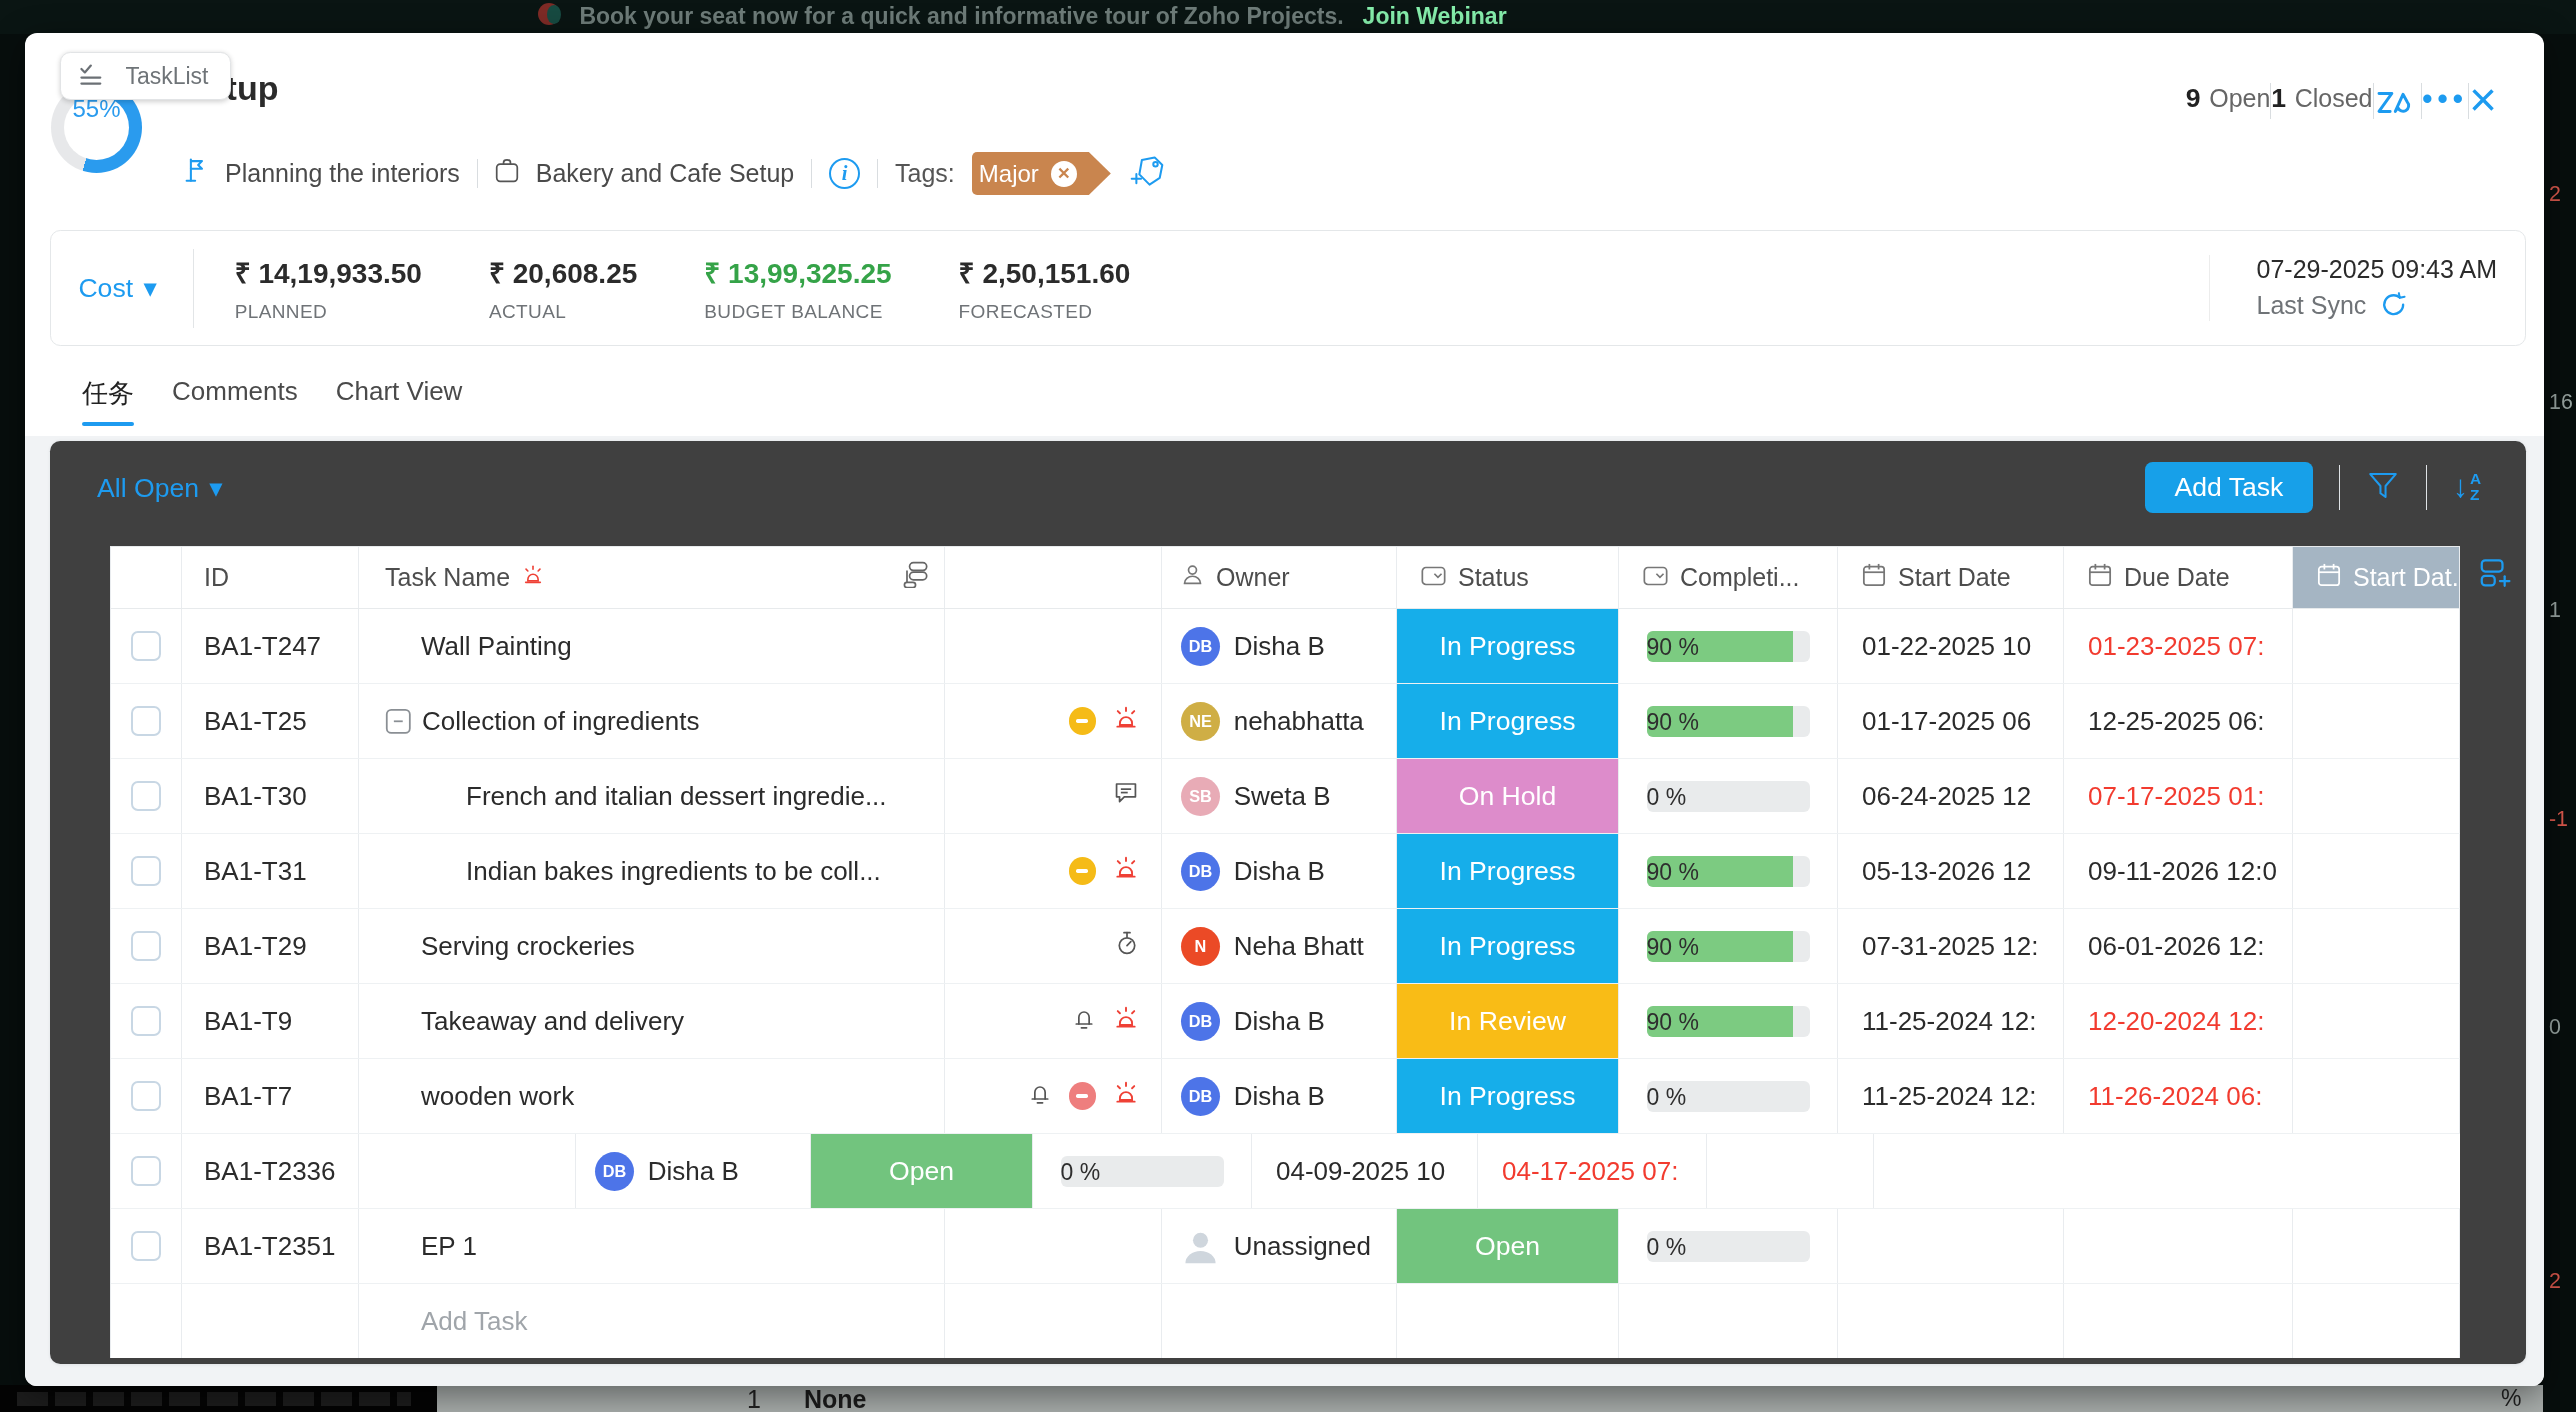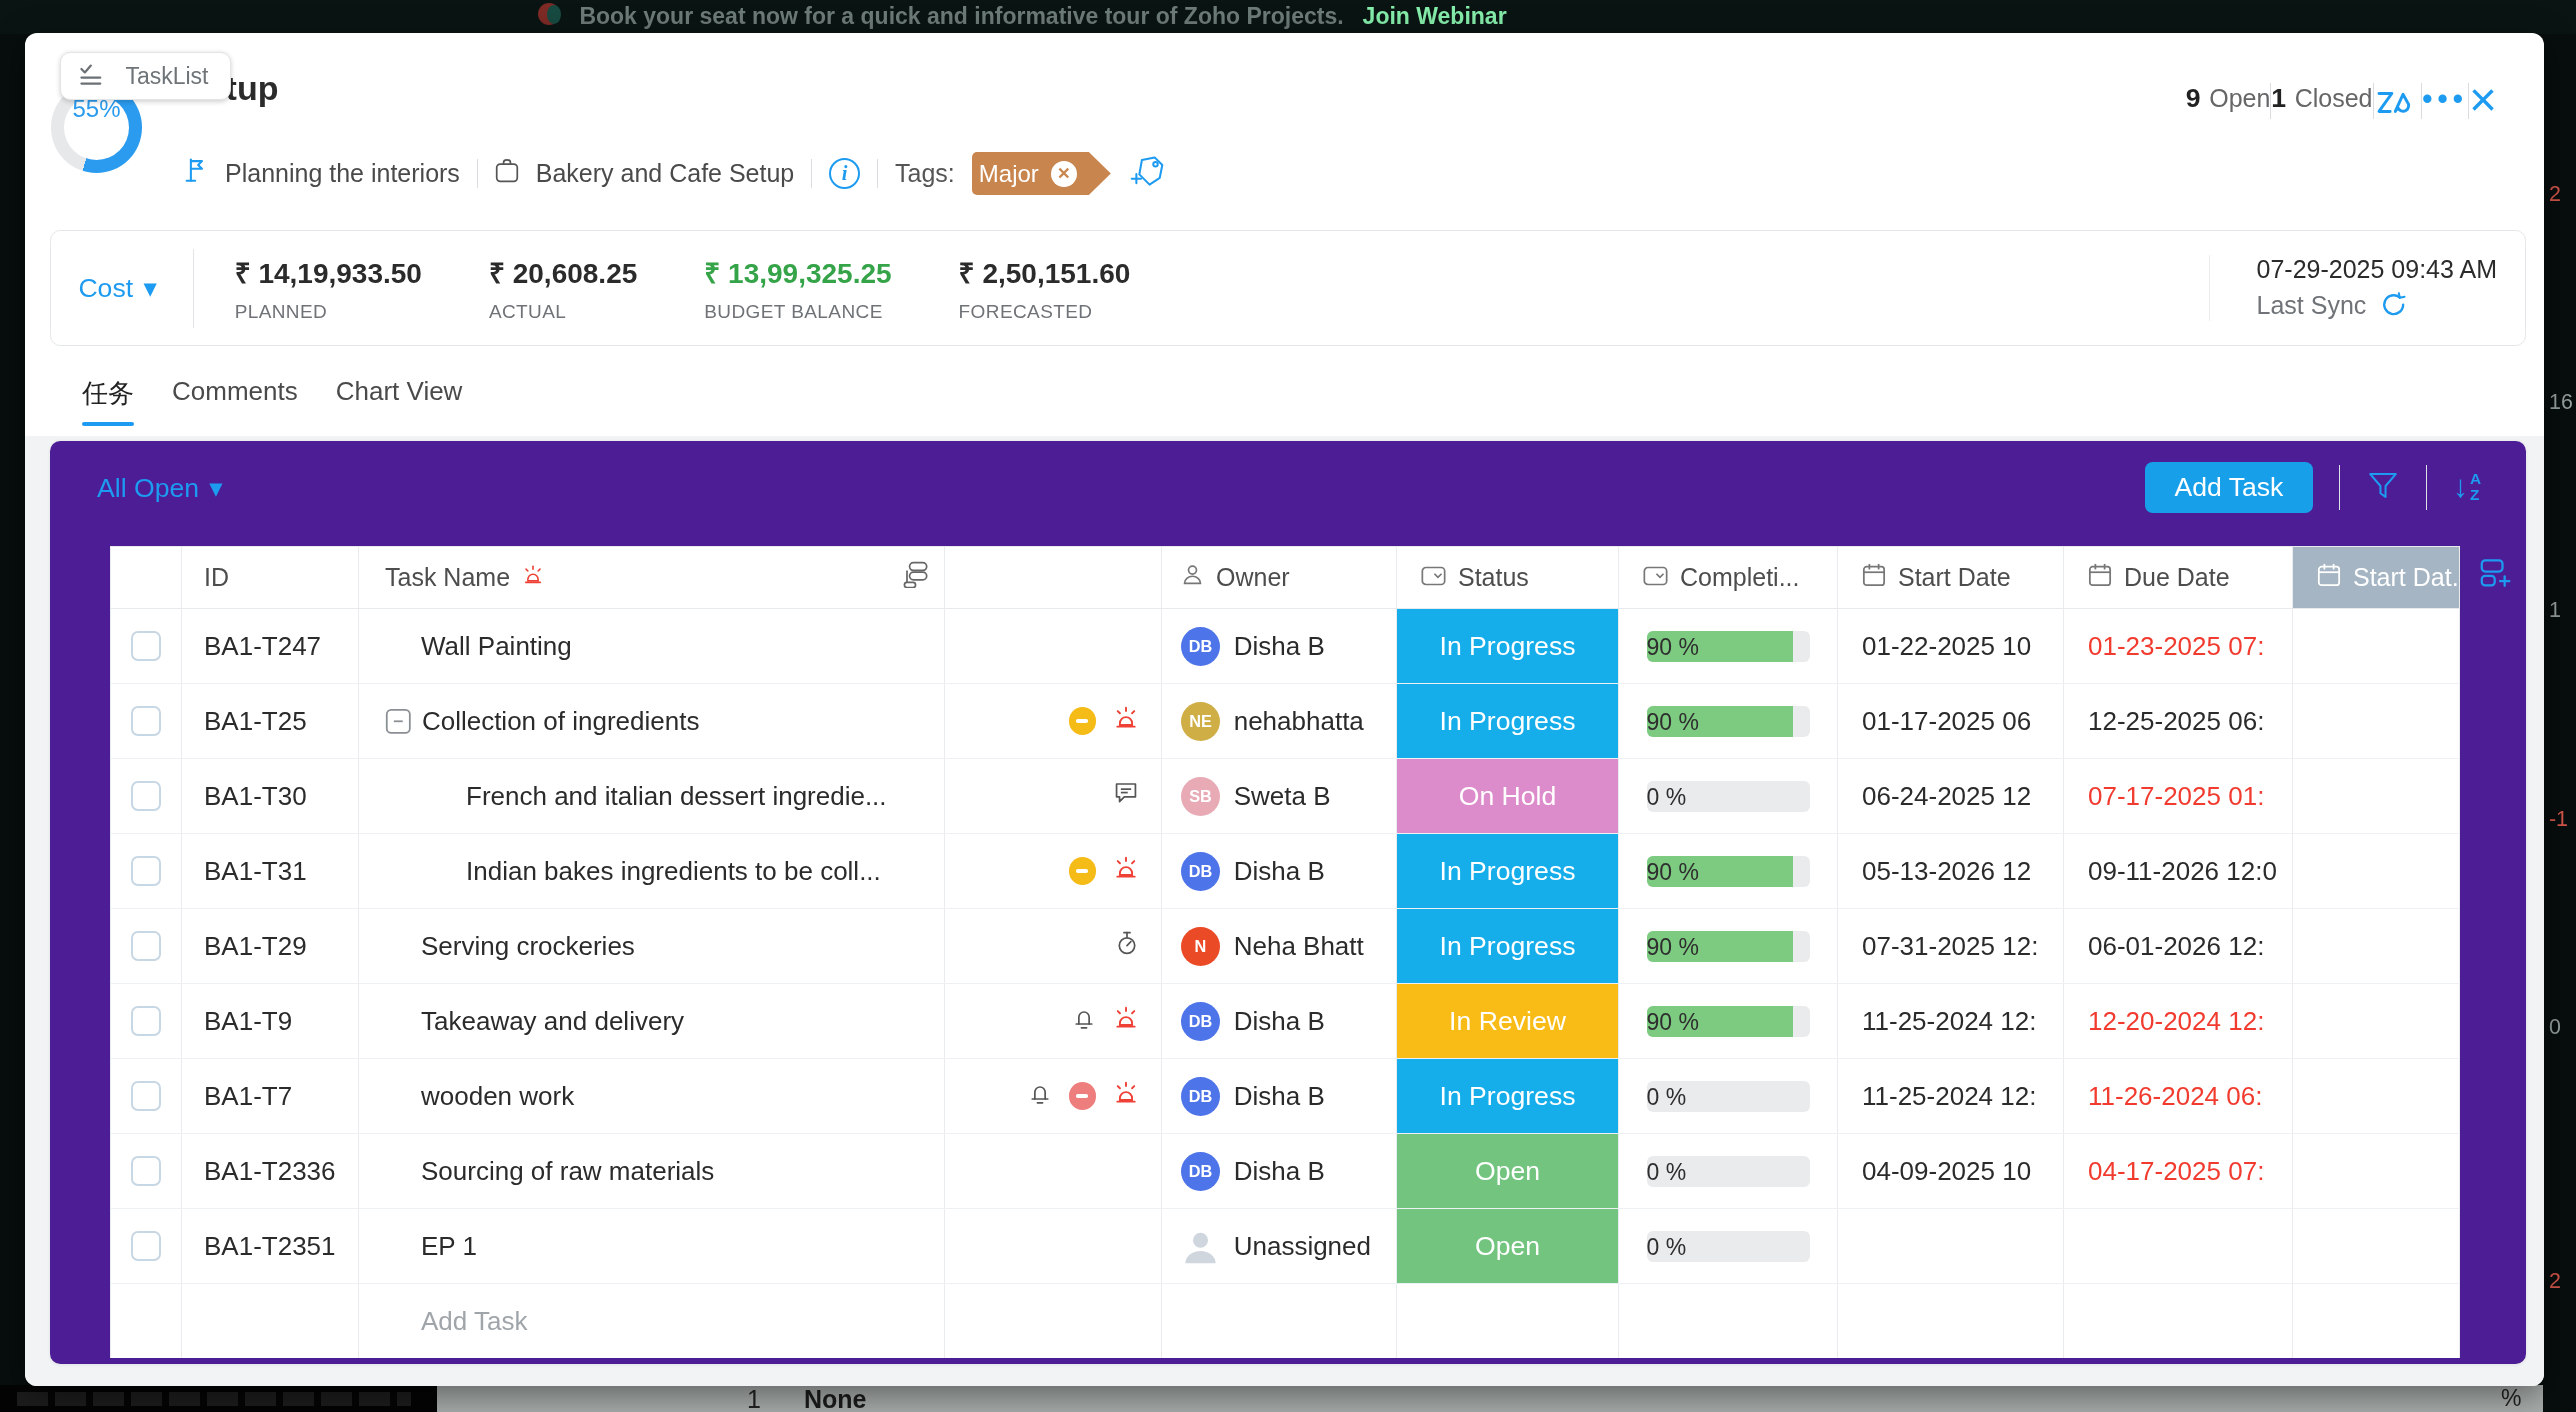--- a/index.html
+++ b/index.html
@@ -75,21 +75,21 @@
   .sync-lbl { font-size:25px; color:#6f7377; }
 
   
   .tabs { position:absolute; left:57px; top:343px; display:flex; gap:38px; }
   .tab { font-size:26px; color:#4a4a4a; padding-bottom:15.4px; position:relative; }
   .tab.active { color:#222; }
   .tab.active:after { content:""; position:absolute; left:0; right:0; bottom:0; height:4.3px; background:#1d9bf0; border-radius:2.6px; }
 
   
   .gray-zone { position:absolute; left:0; top:403px; width:2519px; height:950px; background:#f1f3f5; border-radius:0 0 12px 12px; }
-  .card { position:absolute; left:25px; top:408px; width:2476px; height:923px; background:#4c1d95; border-radius:10.3px;
+  .card { position:absolute; left:25px; top:408px; width:2476px; height:923px; background:#404040; border-radius:10.3px;
           box-shadow:0 0.9px 3.4px rgba(30,40,50,.08); }
   .card-head { position:absolute; left:0; top:0; width:100%; height:105px; }
   .filter-sel { position:absolute; left:47px; top:31px; display:flex; align-items:center; gap:10.3px;
                 color:#1d9bf0; font-size:26.6px; }
   .card-tools { position:absolute; right:45px; top:20.6px; display:flex; align-items:center; gap:26px; }
   .add-task-btn { min-width:168px; height:51px; background:#17a0e9; color:#fff; font-size:26.6px; border:none;
                   border-radius:7.7px; display:flex; align-items:center; justify-content:center; padding:0 24px; }
   .tool-sep { width:0.9px; height:45px; background:#dfe3e6; }
   .sort-ico { display:flex; align-items:center; gap:1.7px; color:#1d9bf0; }
   .sort-ico .arrow { font-size:31px; }
@@ -661,23 +661,20 @@
     </div>
     <div class="cell col-start">11-25-2024 12:</div>
     <div class="cell col-due red">11-26-2024 06:</div>
     <div class="cell col-extra"></div>
   </div>
   <div class="trow">
     <div class="cell col-check">
               <span class="cbx"></span>
             </div>
     <div class="cell col-id">BA1-T2336</div>
-    <div class="cell col-name ind0 ">
-      <span class="tname">Sourcing of raw materials</span>
-    </div>
     <div class="cell col-flags"></div>
     <div class="cell col-owner">
       <span class="avatar" style="background:#4d74e8">DB</span>
       <span class="oname">Disha B</span>
     </div>
     <div class="cell col-status">
       <div class="statusfill" style="background:#72c47e">Open</div>
     </div>
     <div class="cell col-comp">
       <div class="bar">

